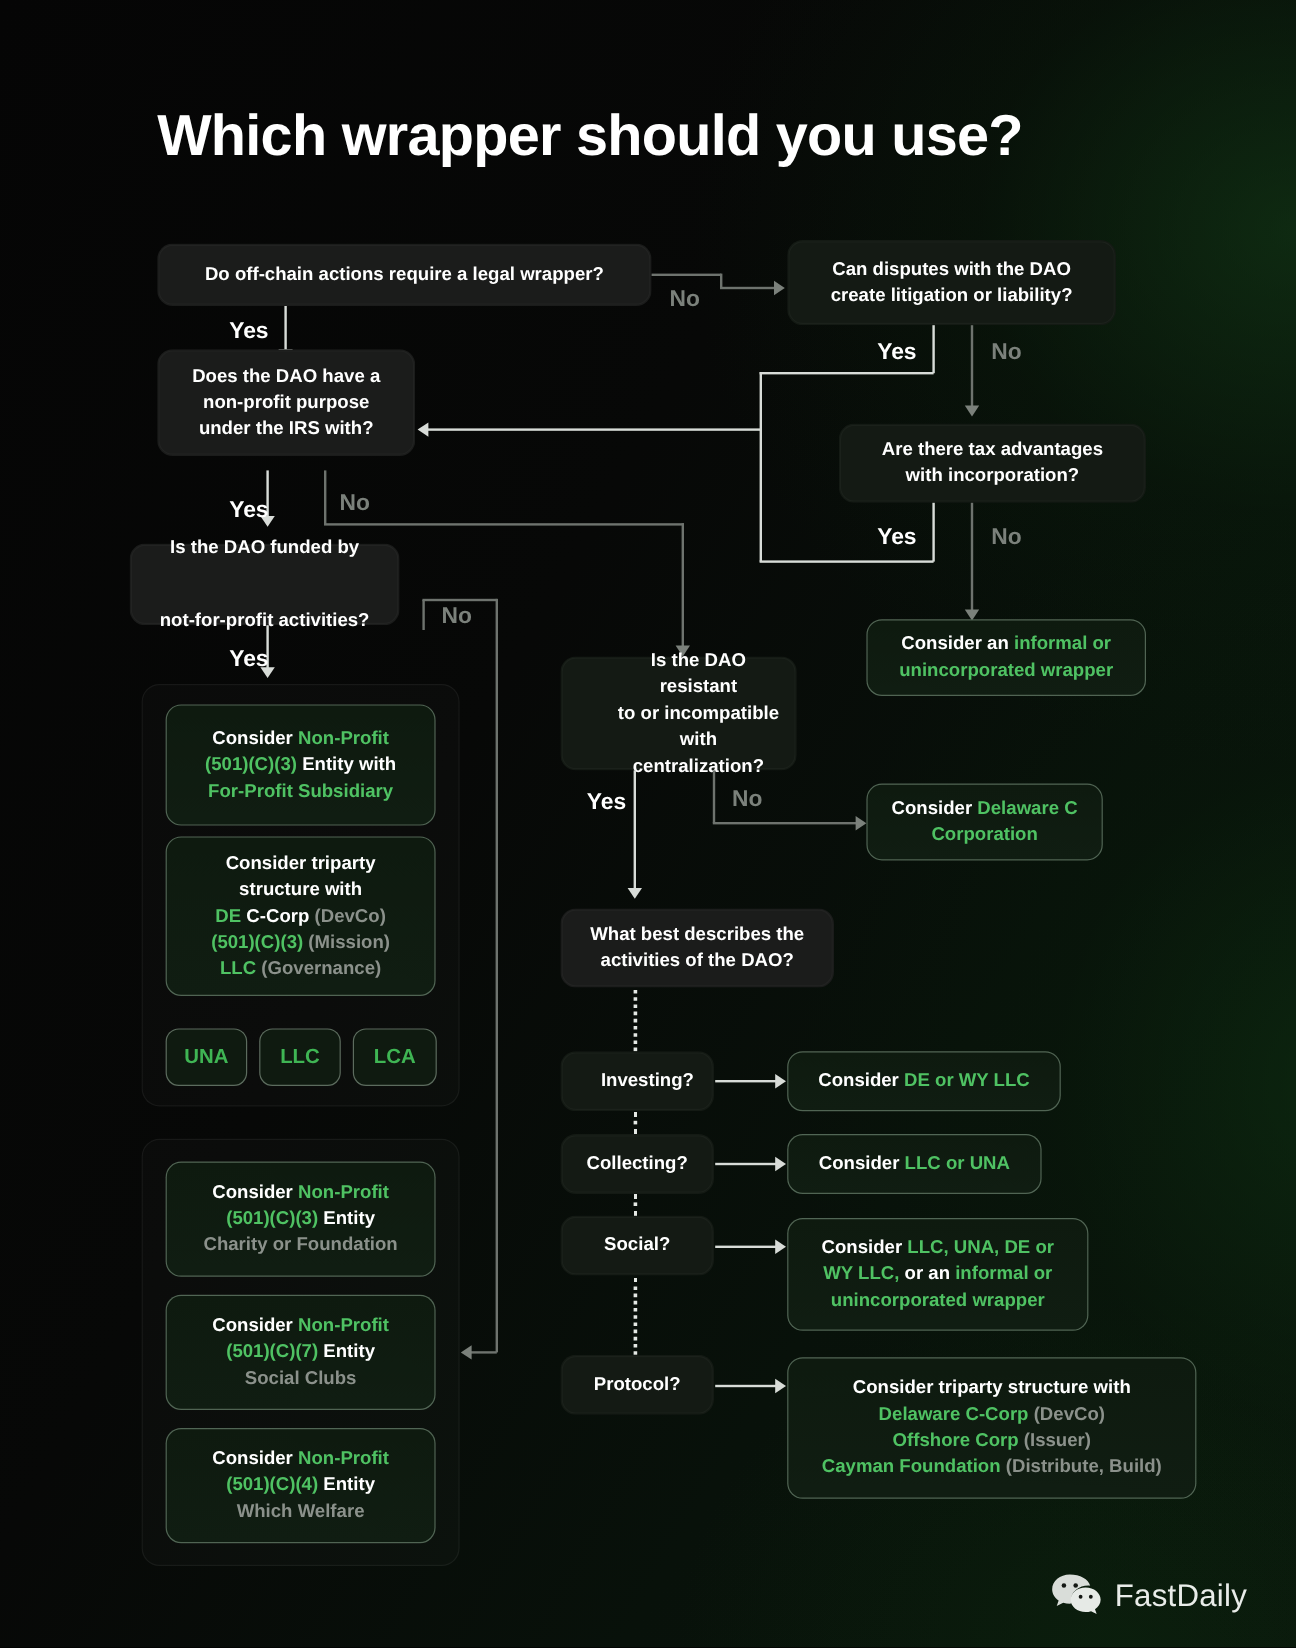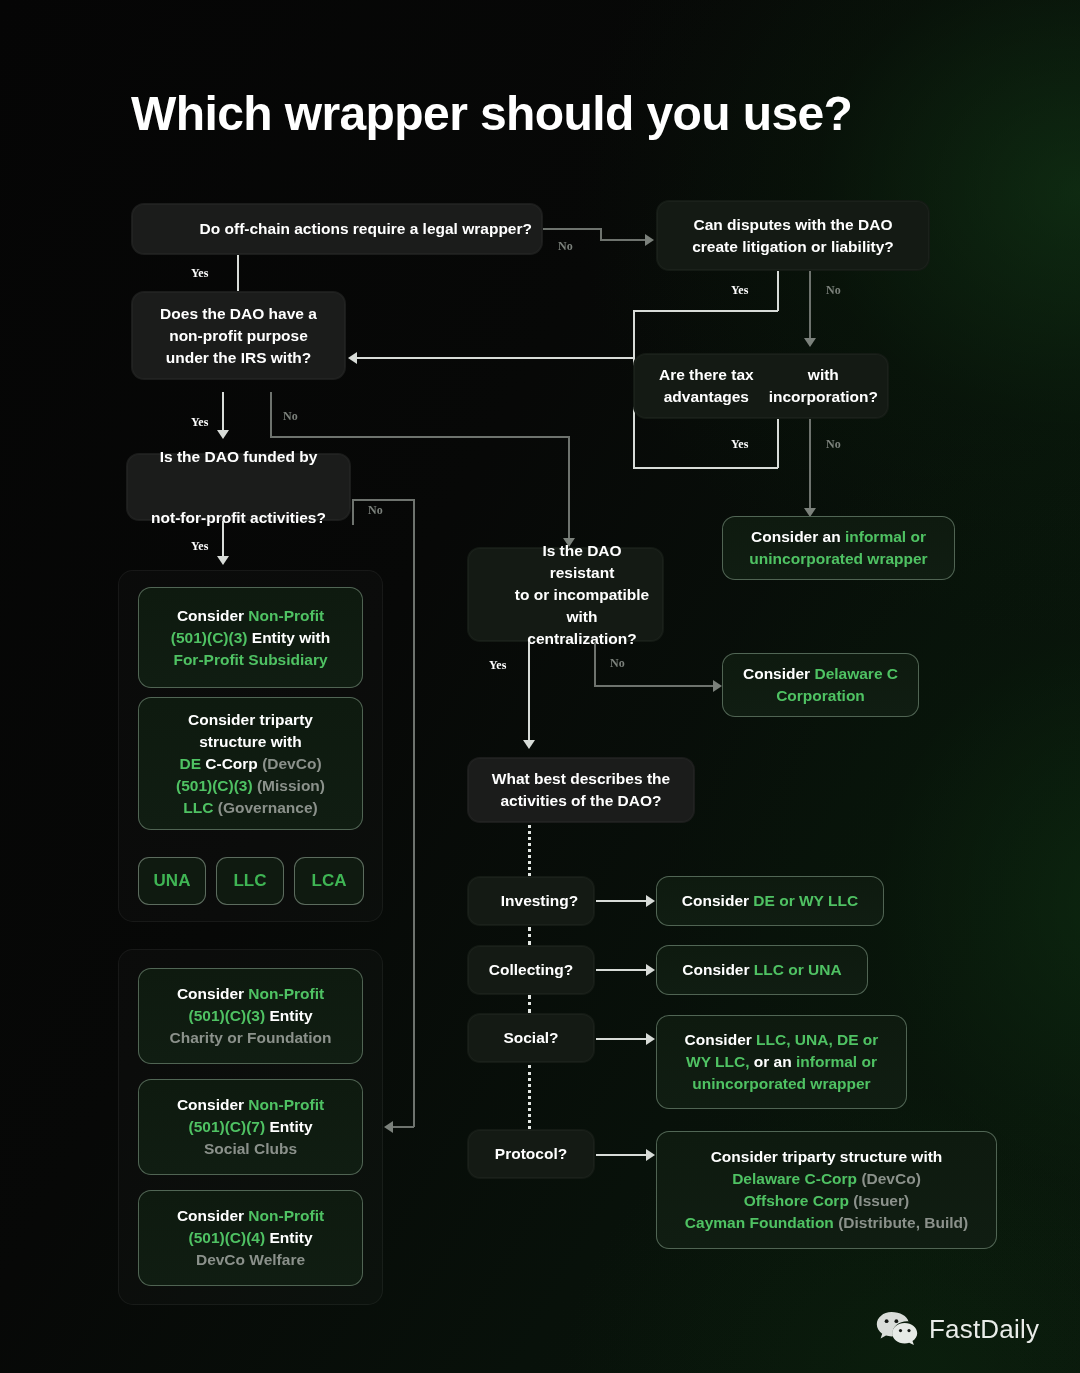--- a/index.html
+++ b/index.html
@@ -81,25 +81,24 @@
   .ln {
     position: absolute;
     background: #d8dcd8;
   }
   .ln.dim { background: #6e736e; }
   .hl { height: 1.6px; }
   .vl { width: 1.6px; }
 
   .lbl {
     position: absolute;
-    font-size: 12px;
+    font-size: 19px;
     font-weight: bold;
     color: #ffffff;
     white-space: nowrap;
-    font-family: Liberation Serif, serif;
   }
   .lbl.no { color: #7b817b; }
 
   
   .arw { position: absolute; width: 0; height: 0; }
   .arw.down  { border-left: 6px solid transparent; border-right: 6px solid transparent; border-top: 9px solid #d8dcd8; }
   .arw.right { border-top: 6px solid transparent; border-bottom: 6px solid transparent; border-left: 9px solid #d8dcd8; }
   .arw.left  { border-top: 6px solid transparent; border-bottom: 6px solid transparent; border-right: 9px solid #d8dcd8; }
   .arw.dimc.down  { border-top-color: #7b817b; }
   .arw.dimc.right { border-left-color: #7b817b; }
@@ -143,21 +142,21 @@
   }
   .wechat { display:block; }
 </style>
 </head>
 <body>
 
 <div id="page">
 
   <div class="title">Which wrapper should you use?</div>
 
-  <div class="node q" style="left:131px; top:203px; width:412px; height:52px;justify-content:flex-end;">
+  <div class="node q" style="left:131px; top:203px; width:412px; height:52px;">
     <span>Do off-chain actions require a legal wrapper?</span>
   </div>
 
   <div class="ln hl dim" style="left:543px; top:228px; width:58px;"></div>
   <div class="ln vl dim" style="left:600px; top:228px; height:12px;"></div>
   <div class="ln hl dim" style="left:600px; top:239px; width:46px;"></div>
   <div class="arw right dimc" style="left:645px; top:234px;"></div>
   <div class="lbl no" style="left:558px; top:239px;">No</div>
 
   <div class="node q greenish" style="left:656px; top:200px; width:274px; height:71px; flex-direction:column;">
@@ -180,21 +179,21 @@
   <div class="lbl" style="left:731px; top:283px;">Yes</div>
 
   <div class="ln vl dim" style="left:809px; top:271px; height:71px;"></div>
   <div class="arw down dimc" style="left:804px; top:338px;"></div>
   <div class="lbl no" style="left:826px; top:283px;">No</div>
 
   <div class="ln vl" style="left:633px; top:310px; height:158px;"></div>
   <div class="ln hl" style="left:356px; top:357px; width:278px;"></div>
   <div class="arw left" style="left:348px; top:352px;"></div>
 
-  <div class="node q greenish" style="left:633px; top:353px; width:256px; height:66px; flex-direction:row;">
+  <div class="node q greenish" style="left:699px; top:353px; width:256px; height:66px; flex-direction:column;">
     <span>Are there tax advantages</span>
     <span>with incorporation?</span>
   </div>
 
   <div class="ln vl" style="left:777px; top:419px; height:49px;"></div>
   <div class="ln hl" style="left:633px; top:467px; width:145px;"></div>
   <div class="lbl" style="left:731px; top:437px;">Yes</div>
 
   <div class="ln vl dim" style="left:809px; top:419px; height:93px;"></div>
   <div class="arw down dimc" style="left:804px; top:508px;"></div>
@@ -210,21 +209,21 @@
   <div class="ln vl" style="left:222px; top:392px; height:45px;"></div>
   <div class="arw down" style="left:217px; top:430px;"></div>
   <div class="lbl" style="left:191px; top:415px;">Yes</div>
 
   <div class="ln vl dim" style="left:270px; top:392px; height:45px;"></div>
   <div class="ln hl dim" style="left:270px; top:436px; width:300px;"></div>
   <div class="ln vl dim" style="left:568px; top:436px; height:105px;"></div>
   <div class="arw down dimc" style="left:563px; top:538px;"></div>
   <div class="lbl no" style="left:283px; top:409px;">No</div>
 
-  <div class="node q" style="left:126px; top:453px; width:225px; height:68px; flex-direction:column;gap:39px;">
+  <div class="node q" style="left:108px; top:453px; width:225px; height:68px; flex-direction:column;gap:39px;">
     <span>Is the DAO funded by</span>
     <span>not-for-profit activities?</span>
   </div>
 
   <div class="ln vl" style="left:222px; top:521px; height:42px;"></div>
   <div class="arw down" style="left:217px; top:556px;"></div>
   <div class="lbl" style="left:191px; top:539px;">Yes</div>
 
   <div class="ln vl dim" style="left:352px; top:500px; height:25px;"></div>
   <div class="ln hl dim" style="left:352px; top:499px; width:62px;"></div>
@@ -291,21 +290,21 @@
     <span class="mut">Social Clubs</span>
   </div>
 
   <div class="node out" style="left:138px; top:1190px; width:225px; height:96px; flex-direction:column;">
     <span>
       <span>Consider </span><span class="g">Non-Profit</span>
     </span>
     <span>
       <span class="g">(501)(C)(4)</span><span> Entity</span>
     </span>
-    <span class="mut">DevCo Welfare</span>
+    <span class="mut">Which Welfare</span>
   </div>
 
   <div class="node q greenish" style="left:467px; top:547px; width:197px; height:95px; flex-direction:column;padding-left:43px;">
     <span>Is the DAO resistant</span>
     <span>to or incompatible</span>
     <span>with centralization?</span>
   </div>
 
   <div class="ln vl" style="left:528px; top:642px; height:105px;"></div>
   <div class="arw down" style="left:523px; top:740px;"></div>

